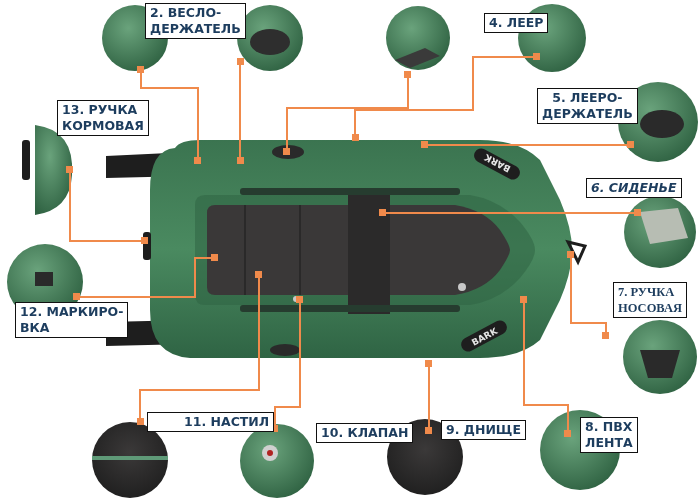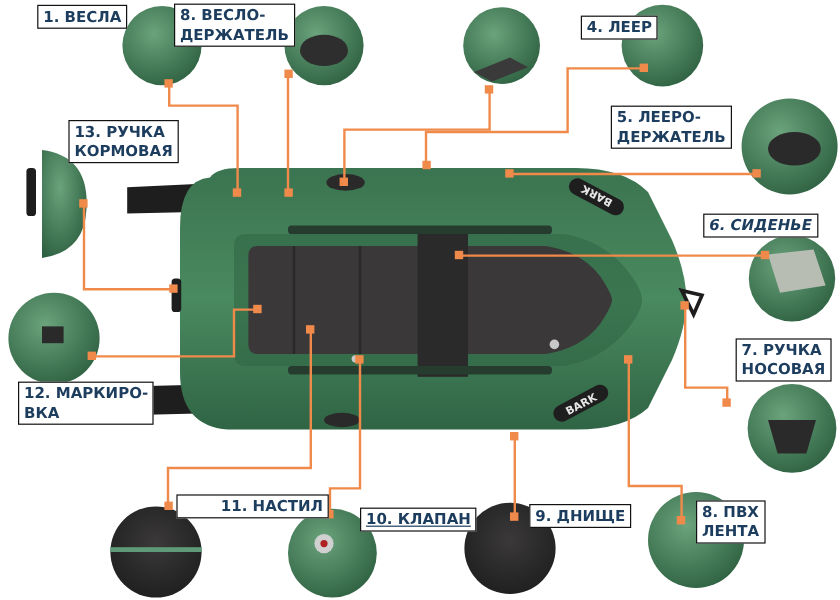--- a/index.html
+++ b/index.html
@@ -139,31 +139,30 @@
         <rect x="271" y="425" width="7" height="7"></rect>
       <rect x="255" y="271" width="7" height="7"></rect>
         <rect x="137" y="418" width="7" height="7"></rect>
       <rect x="211" y="254" width="7" height="7"></rect>
         <rect x="73" y="293" width="7" height="7"></rect>
       <rect x="66" y="166" width="7" height="7"></rect>
         <rect x="141" y="237" width="7" height="7"></rect>
     </g>
   </svg>
 
-  <div class="label" style="left:31px; top:4px;">1. ВЕСЛА</div>
-  <div class="label" style="left:145px; top:3px;">8. ВЕСЛО-
+  <div class="label" style="left:145px; top:3px;">2. ВЕСЛО-
 ДЕРЖАТЕЛЬ</div>
   <div class="label" style="left:484px; top:13px;text-align:right;">4. ЛЕЕР</div>
-  <div class="label" style="left:509px; top:88px;">5. ЛЕЕРО-
+  <div class="label" style="left:537px; top:88px;text-align:center;">5. ЛЕЕРО-
 ДЕРЖАТЕЛЬ</div>
   <div class="label" style="left:586px; top:178px;font-style:italic;">6. СИДЕНЬЕ</div>
-  <div class="label" style="left:613px; top:282px;">7. РУЧКА
+  <div class="label" style="left:613px; top:282px;font-family:Liberation Serif, serif;">7. РУЧКА
 НОСОВАЯ</div>
   <div class="label" style="left:580px; top:395px;margin-top:22px;">8. ПВХ
 ЛЕНТА</div>
   <div class="label" style="left:441px; top:420px;">9. ДНИЩЕ</div>
-  <div class="label" style="left:300px; top:423px;text-decoration:underline;">10. КЛАПАН</div>
+  <div class="label" style="left:316px; top:423px;">10. КЛАПАН</div>
   <div class="label" style="left:147px; top:412px;padding-left:36px;">11. НАСТИЛ</div>
-  <div class="label" style="left:15px; top:318px;">12. МАРКИРО-
+  <div class="label" style="left:15px; top:302px;">12. МАРКИРО-
 ВКА</div>
   <div class="label" style="left:57px; top:100px;">13. РУЧКА
 КОРМОВАЯ</div>
 </div>
 
 </body></html>

